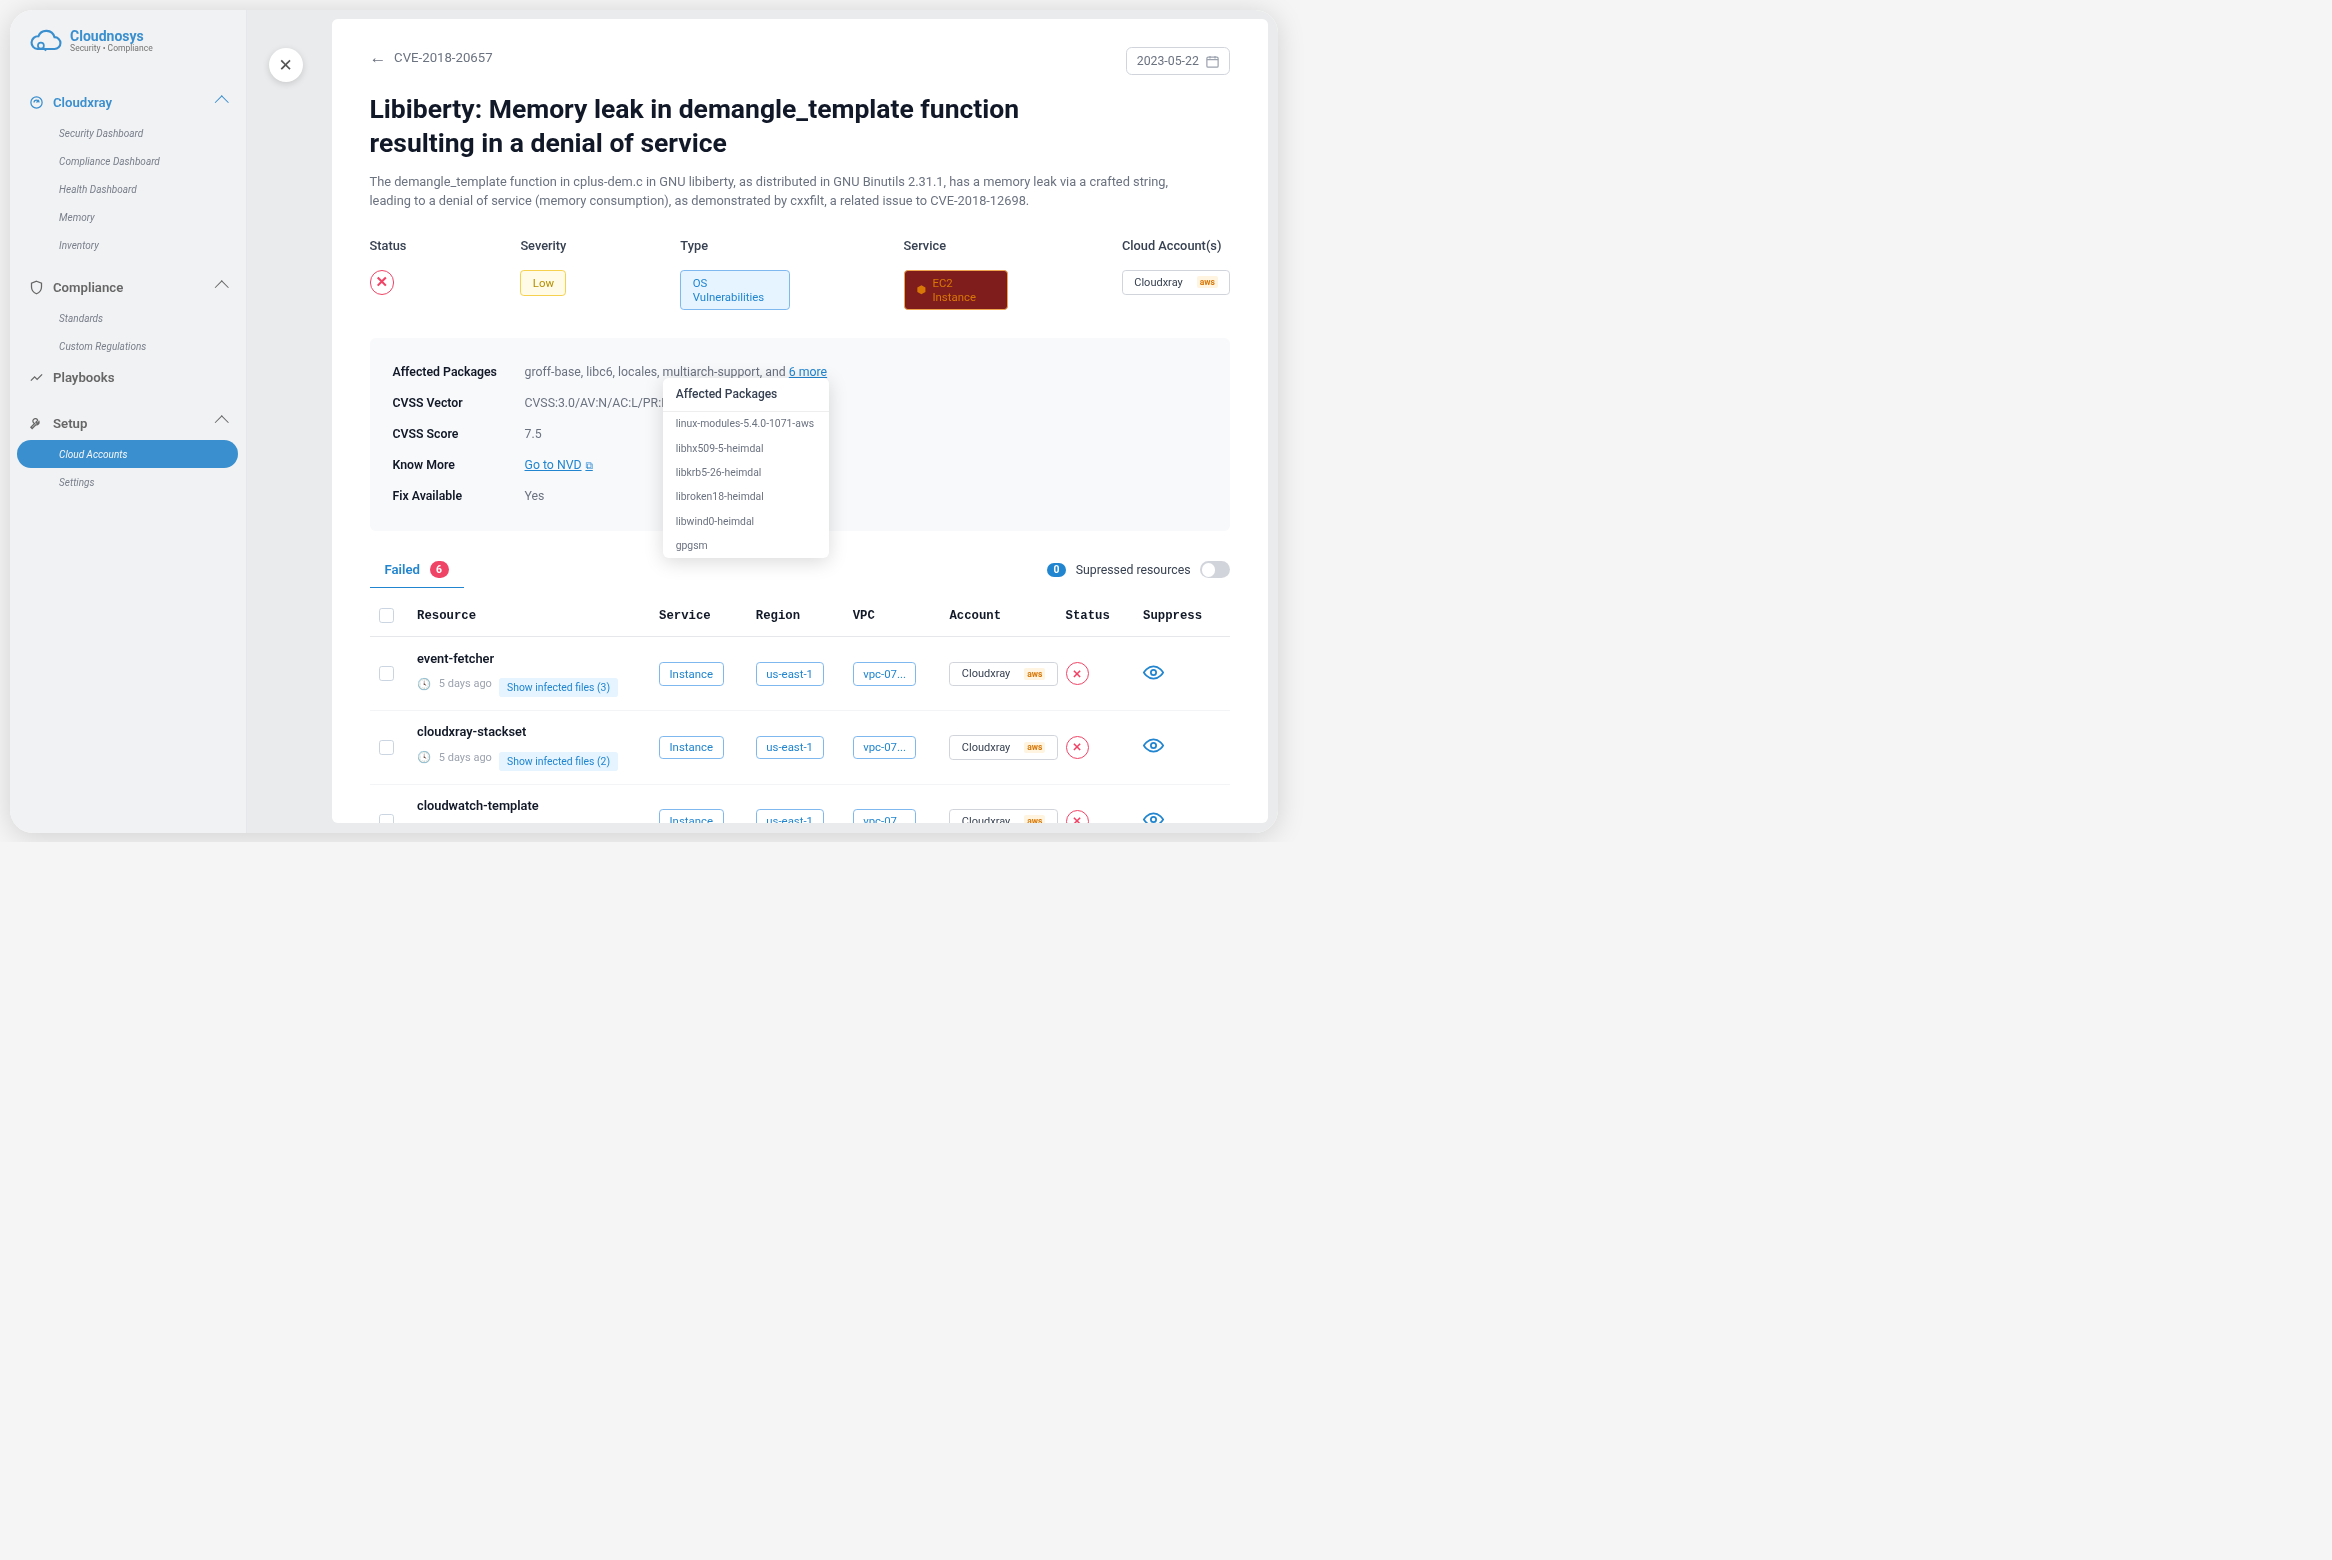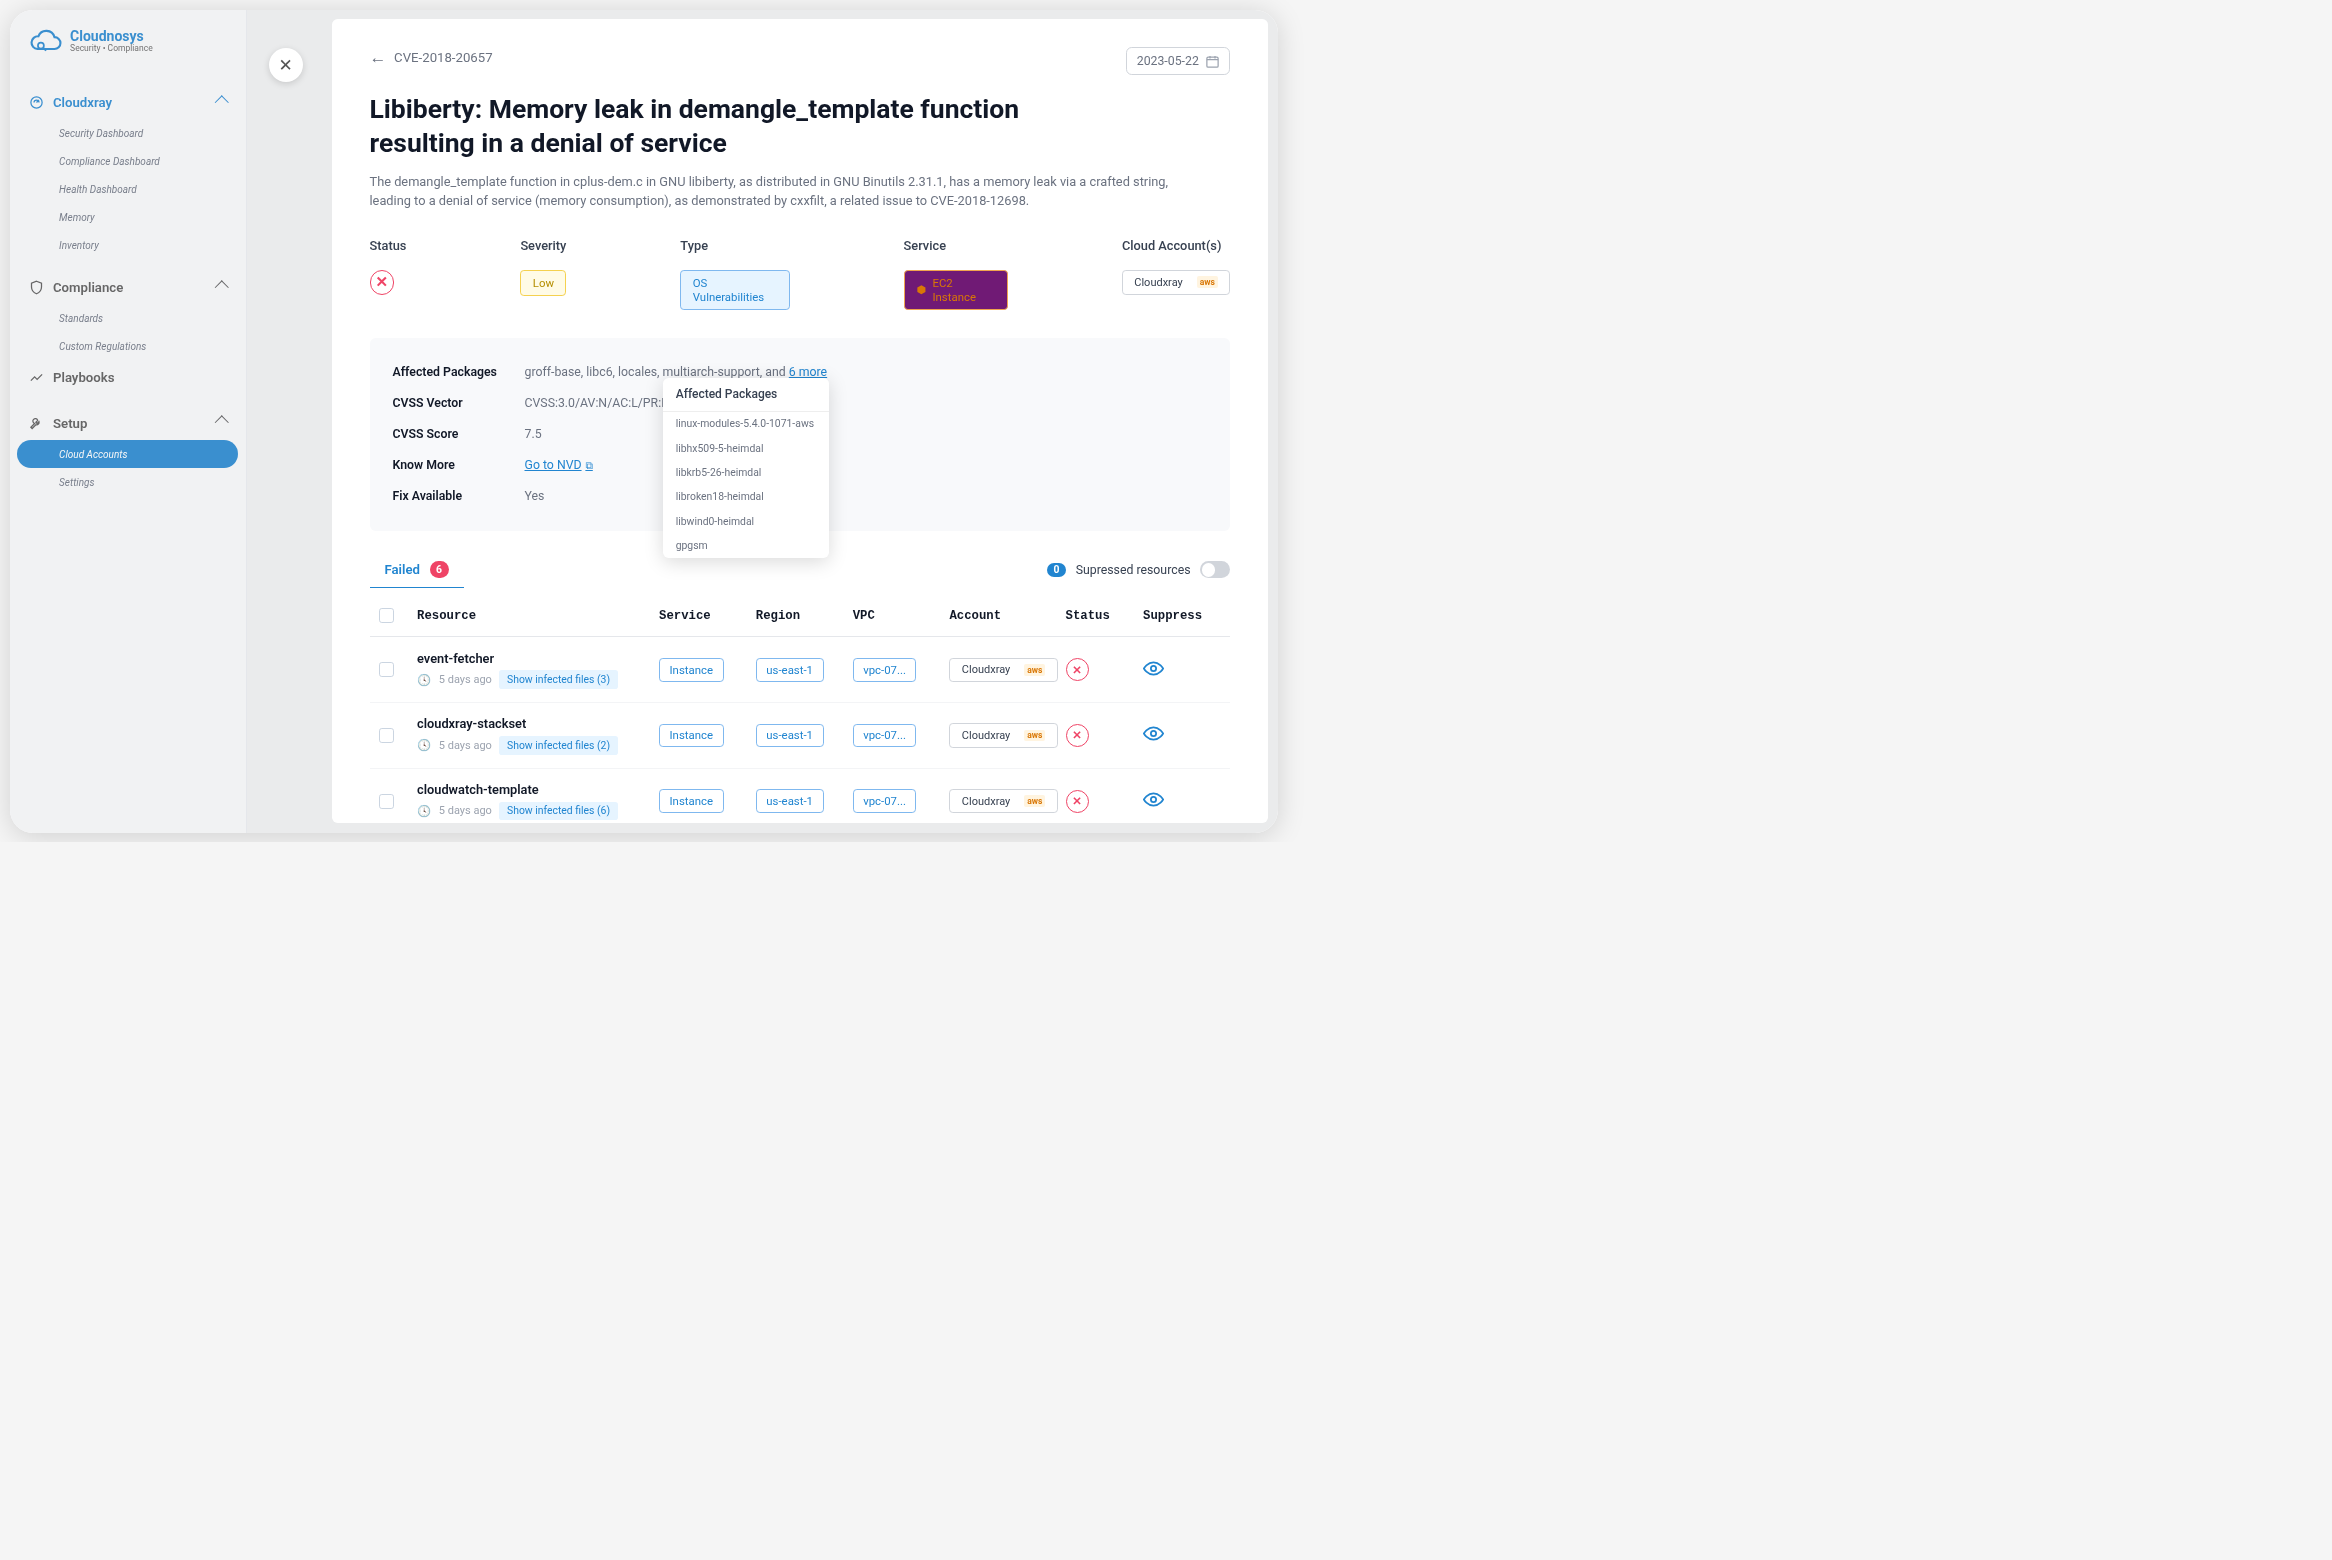--- a/index.html
+++ b/index.html
@@ -38,21 +38,21 @@
 
 h1.title { font-size: 26.5px; font-weight: 700; color: #111827; margin: 17px 0 13.2px; line-height: 1.25; max-width: 757px;}
 .desc { font-size: 12.8px; color: #6b7280; max-width: 833px; line-height: 1.5; }
 
 .summary-row { display: flex; gap: 114px; margin-top: 28px; }
 .summary-col .lbl { font-size: 12.8px; color: #374151; font-weight: 500; margin-bottom: 17px; }
 .status-fail { width: 24.6px; height: 24.6px; border: 1.9px solid #ef4466; border-radius: 50%; display: flex; align-items: center; justify-content: center; color: #ef4466; font-weight:700;}
 .badge { display: inline-flex; align-items:center; gap:5.7px; padding: 4.7px 11.4px; border-radius: 3.8px; font-size: 11.4px; border: 0.9px solid; }
 .b-low { background: #fffbe6; border-color: #f5d14f; color: #b58e00; }
 .b-type { background: #e6f4ff; border-color: #7fb8ef; color: #2185d0; }
-.b-svc { background: #701a75; border-color: #f0a54f; color: #d97706; }
+.b-svc { background: #7f1d1d; border-color: #f0a54f; color: #d97706; }
 .b-acct { background: #fff; border-color: #d1d5db; color: #374151; font-size:11px;}
 .aws-chip{ font-size:8.5px; font-weight:700; color:#d97706; background:#fff4e0; padding:0.9px 2.8px; border-radius:1.9px;}
 
 .info-box { background: #f8f9fb; border-radius: 5.7px; padding: 19px 23px; margin-top: 28px; position: relative; }
 .info-row { display: flex; font-size: 12.3px; padding: 8.5px 0; }
 .info-row .k { width: 132px; color: #111827; font-weight: 600; }
 .info-row .v { color: #6b7280; }
 .link { color: #2185d0; text-decoration: underline; cursor: pointer; }
 .ext-icon{font-size:10.4px; margin-left:3.8px;}
 
@@ -69,21 +69,21 @@
 .switch{width:30px; height:17px; background:#d1d5db; border-radius:9.5px; position:relative;}
 .switch::after{content:""; position:absolute; left:1.9px; top:1.9px; width:13.2px; height:13.2px; background:#fff; border-radius:50%;}
 
 .table { margin-top: 5.7px; }
 .thead, .trow { display: grid; grid-template-columns: 38px 2.5fr 1fr 1fr 1fr 1.2fr 0.8fr 0.8fr; align-items: center; padding: 13.2px 9.5px; font-size: 12.3px; }
 .thead { color: #111827; font-weight: 600; border-bottom: 0.9px solid #e5e7eb; font-family: Liberation Mono, monospace; }
 .trow { border-bottom: 0.9px solid #f3f4f6; }
 .chk { width: 15px; height: 15px; border: 1.4px solid #cbd5e1; border-radius: 2.8px; }
 .res-name { font-weight: 600; color: #111827; font-size: 12.8px;}
 .res-meta { display: flex; align-items: center; gap: 7.6px; margin-top: 4.7px; font-size: 11px; color: #9ca3af; }
-.infected-chip { background: #e6f4ff; color: #2185d0; padding: 2.8px 7.6px; border-radius: 2.8px; font-size: 10.4px; }
+.infected-chip { background: #e6f4ff; color: #2185d0; padding: 2.8px 7.6px; border-radius: 2.8px; font-size: 10.4px; margin-top: 8px; }
 .tiny-badge { border: 0.9px solid #7fb8ef; color: #2185d0; padding: 3.8px 9.5px; border-radius: 3.8px; font-size: 11.4px; display:inline-block; }
 .fail-icon { width: 23px; height: 23px; border: 1.9px solid #ef4466; border-radius: 50%; display:inline-flex; align-items:center; justify-content:center; color:#ef4466; font-size:11.4px; font-weight:700;}
 .eye-icon { color: #2185d0; font-size: 17px; }
 .icon-sm{width:15px; height:15px;}
 .clock{font-size:11.4px;}
 </style>
 </head>
 <body>
 
 <div class="app">

